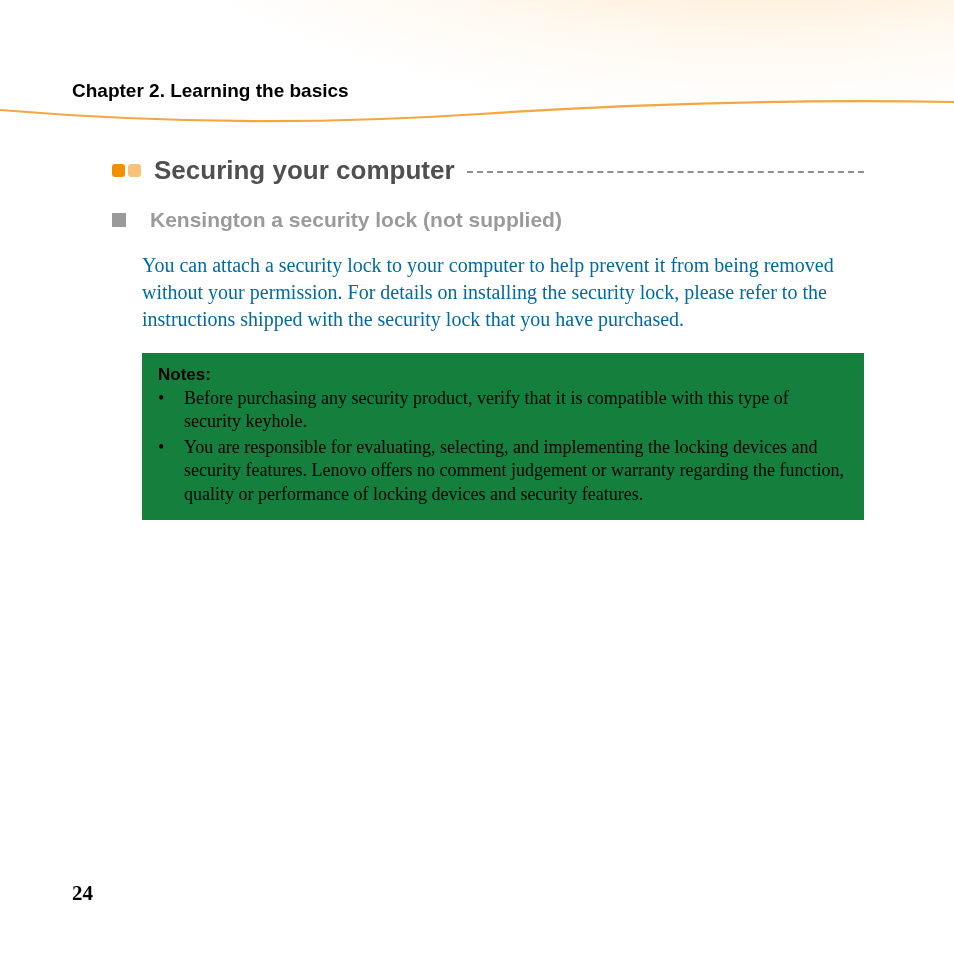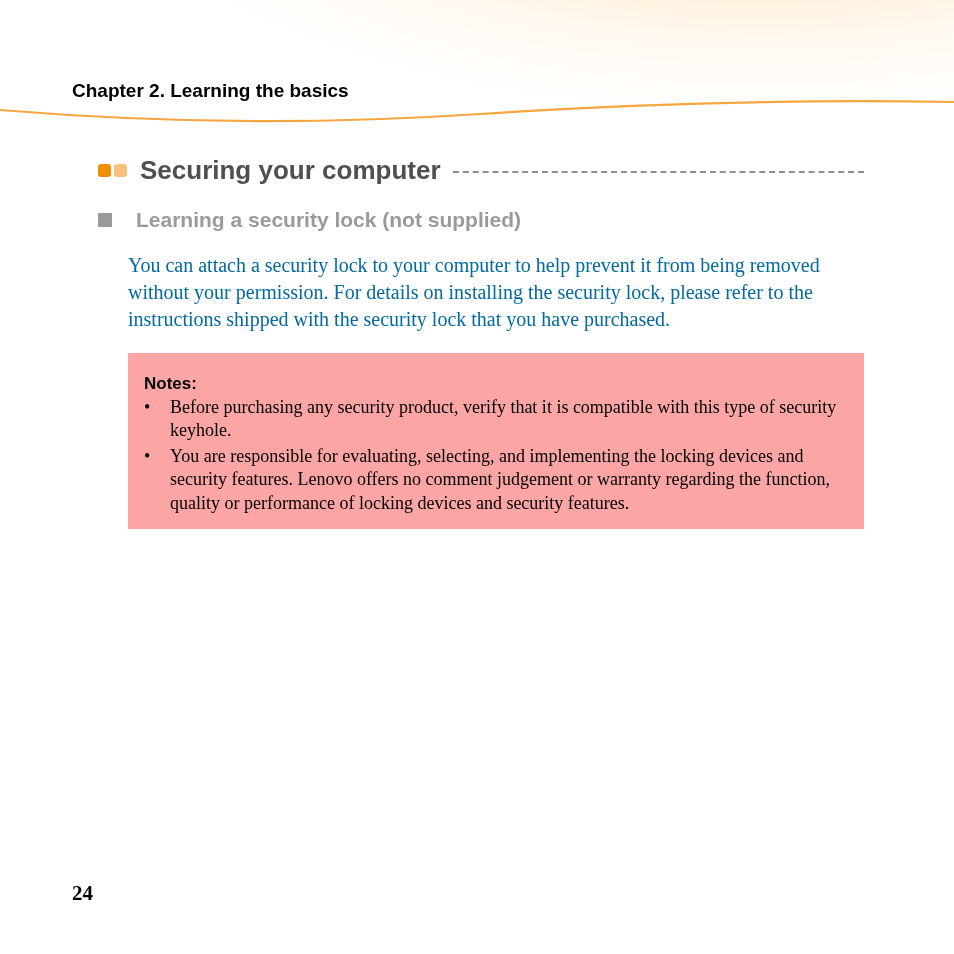--- a/index.html
+++ b/index.html
@@ -32,21 +32,21 @@
     top: 80px;
     left: 72px;
     font-family: Arial, Helvetica, sans-serif;
     font-weight: bold;
     font-size: 19px;
     color: #000;
   }
   .content {
     position: absolute;
     top: 155px;
-    left: 128px;
+    left: 142px;
     right: 90px;
   }
   .section-title-row {
     display: flex;
     align-items: center;
     margin-bottom: 22px;
     margin-left: -30px;
   }
   .orange-bullet {
     width: 13px;
@@ -94,22 +94,22 @@
     font-size: 21px;
     color: #9a9a9a;
   }
   .body-text {
     font-size: 20px;
     line-height: 1.35;
     color: #0369a1;
     margin-bottom: 20px;
   }
   .notes-box {
-    background: #fca5a5;
-    padding: 21px 16px 12px 16px;
+    background: #15803d;
+    padding: 12px 16px 12px 16px;
     margin-top: 10px;
   }
   .notes-label {
     font-family: Arial, Helvetica, sans-serif;
     font-weight: bold;
     font-size: 17px;
     color: #000;
     margin-bottom: 2px;
   }
   .notes-list {
@@ -152,21 +152,21 @@
   <div class="section-title-row">
     <span class="orange-bullet dark"></span>
     <span class="orange-bullet light"></span>
     <span class="section-title">Securing your computer</span>
     <span class="title-dashes"></span>
   </div>
 
 
   <div class="subsection-row">
     <span class="gray-square"></span>
-    <span class="subsection-title">Learning a security lock (not supplied)</span>
+    <span class="subsection-title">Kensington a security lock (not supplied)</span>
   </div>
 
   <p class="body-text">You can attach a security lock to your computer to help prevent it from being removed without your permission. For details on installing the security lock, please refer to the instructions shipped with the security lock that you have purchased.</p>
 
 
   <div class="notes-box">
     <div class="notes-label">Notes:</div>
     <ul class="notes-list">
       <li>
         <span class="bullet">•</span>

